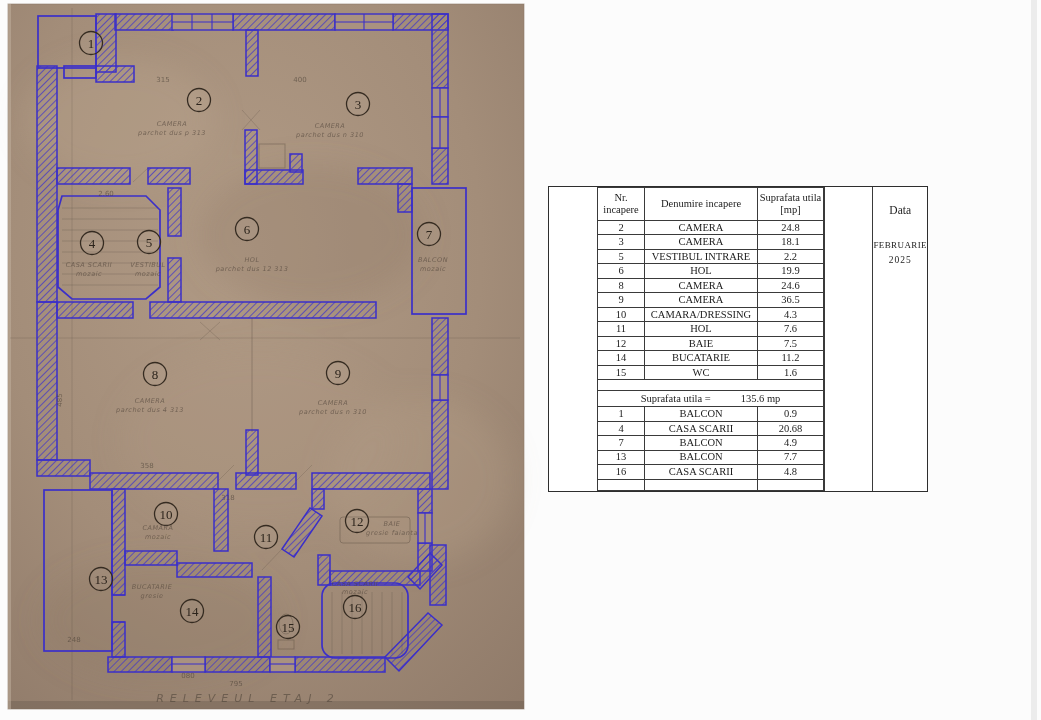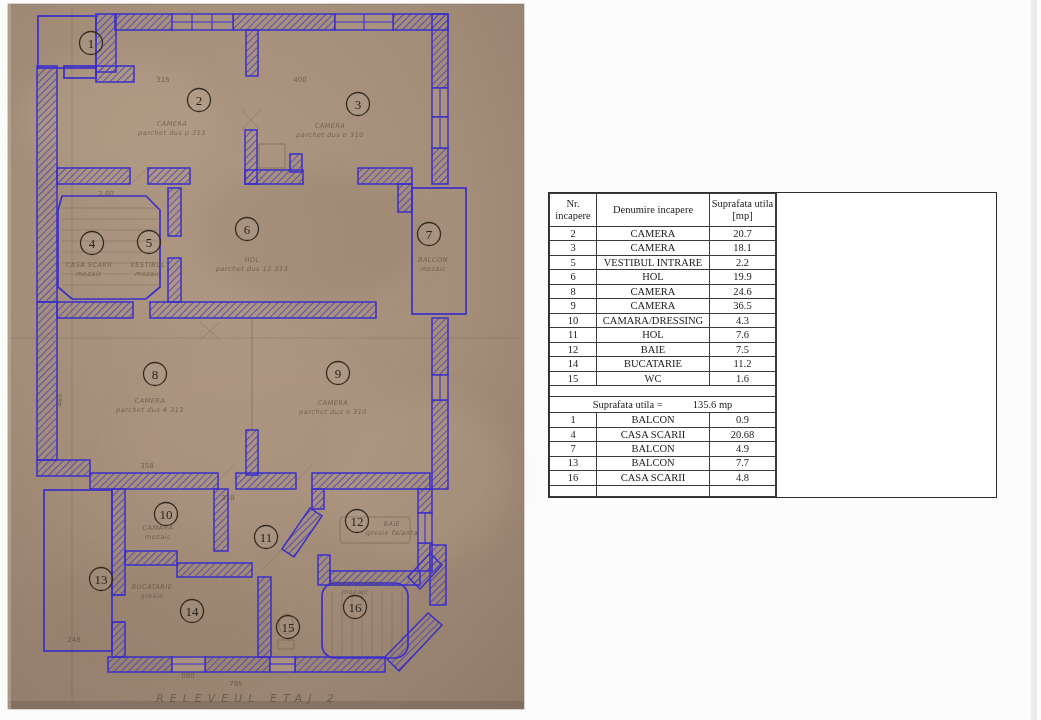--- a/index.html
+++ b/index.html
@@ -2,22 +2,22 @@
 <html><head>
 <meta charset="utf-8">
 <style>
   html,body{margin:0;padding:0;}
   body{width:1041px;height:720px;background:#fbfbfb;overflow:hidden;
        font-family:"Liberation Sans",sans-serif;}
   .stage{position:relative;width:1041px;height:720px;background:#fcfcfc;}
   svg.plan{position:absolute;left:0;top:0;}
 
   
-  .areas{position:absolute;left:548px;top:192px;width:449px;height:306px;
-         display:flex;background:#ffffff;border:1.6px solid #2e2e2e;box-sizing:border-box;}
+  .areas{position:absolute;left:548px;top:186px;width:380px;height:306px;
+         display:flex;background:#ffffff;border:1.6px solid #2e2e2e;box-sizing:border-box;padding-left:48px;}
   table.t3{width:226px;height:100%;border-collapse:collapse;table-layout:fixed;
            font-family:"Liberation Serif",serif;font-size:10.5px;color:#1c1c1c;}
   .t3 th,.t3 td{border:1px solid #3a3a3a;text-align:center;padding:0;line-height:1.12;
                 overflow:hidden;white-space:nowrap;}
   .t3 thead tr{height:33px;}
   .t3 th{font-weight:normal;font-size:10.5px;}
   .t3 tbody.rows tr{height:14px;}
   tr.blank-span td{height:9px;border-left:1px solid #3a3a3a;border-right:1px solid #3a3a3a;}
   tr.sumrow td{height:15px;}
   tr.blank-cols td{height:10px;}
@@ -336,21 +336,21 @@
           <th>
             <span>Suprafata utila</span><br>
             <span>[mp]</span>
           </th>
         </tr>
       </thead>
       <tbody class="rows" id="tb-main">
           <tr>
             <td>2</td>
             <td>CAMERA</td>
-            <td>20.7</td>
+            <td>24.8</td>
           </tr>
           <tr>
             <td>3</td>
             <td>CAMERA</td>
             <td>18.1</td>
           </tr>
           <tr>
             <td>5</td>
             <td>VESTIBUL INTRARE</td>
             <td>2.2</td>
@@ -438,18 +438,23 @@
         </tbody>
       <tbody>
         <tr class="blank-cols">
             <td></td>
             <td></td>
             <td></td>
           </tr>
       </tbody>
     </table>
     <div class="mid"></div>
+    <div class="databox">
+      <div class="d-title">Data</div>
+      <div class="d-month">FEBRUARIE</div>
+      <div class="d-year">2025</div>
+    </div>
   </div>
 
   <div class="wm">
   </div>
 
 </div>
 
 </body></html>

